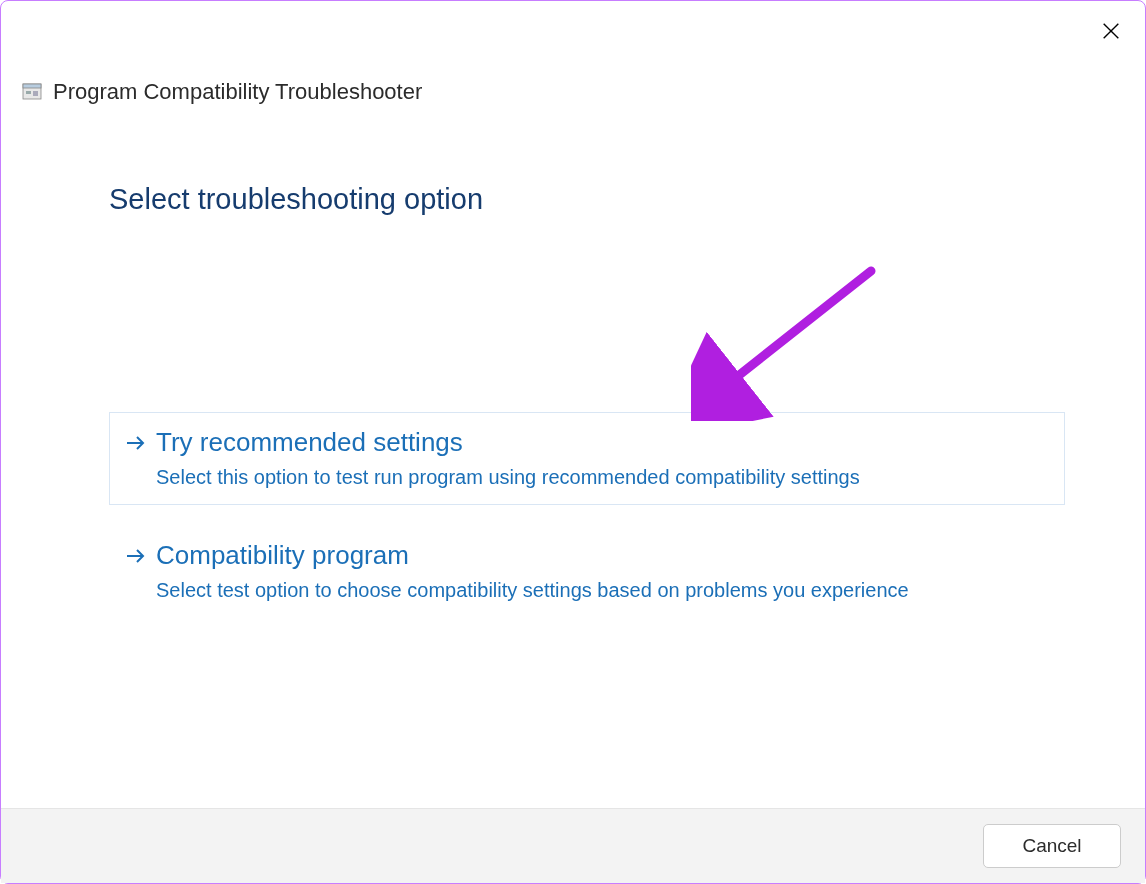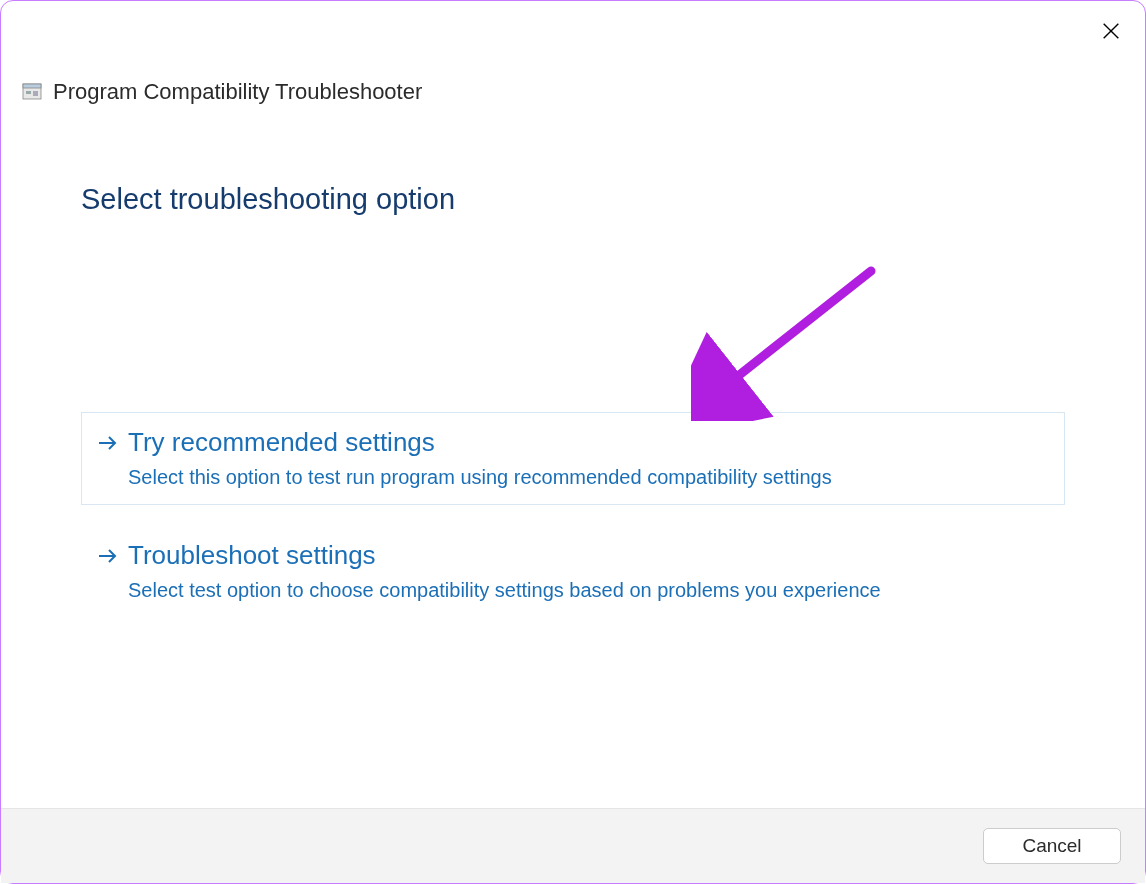--- a/index.html
+++ b/index.html
@@ -12,21 +12,21 @@
       background: #ffffff;
       width: 1146px;
       height: 884px;
       position: relative;
       overflow: hidden;
     }
     .window {
       width: 1146px;
       height: 884px;
       border: 1px solid #c77dff;
-      border-radius: 13px;
+      border-radius: 8px;
       position: relative;
       display: flex;
       flex-direction: column;
       background: #ffffff;
     }
     .close-button {
       position: absolute;
       top: 16px;
       right: 20px;
       width: 28px;
@@ -52,20 +52,21 @@
       flex-shrink: 0;
     }
     .window-title {
       font-size: 22px;
       color: #2b2b2b;
       font-weight: 400;
     }
     .content {
       flex: 1;
       padding: 0 80px;
+      margin-left: 28px;
     }
     .heading {
       font-size: 29px;
       color: #163C6E;
       font-weight: 400;
       margin-top: 78px;
     }
     .options {
       margin-top: 196px;
     }
@@ -108,21 +109,21 @@
       height: 75px;
       background: #f3f3f3;
       border-top: 1px solid #e5e5e5;
       display: flex;
       align-items: center;
       justify-content: flex-end;
       padding: 0 24px;
     }
     .cancel-button {
       min-width: 138px;
-      height: 36px;
+      height: 44px;
       background: #ffffff;
       border: 1px solid #cccccc;
       border-radius: 5px;
       font-size: 19px;
       color: #2b2b2b;
       cursor: pointer;
       font-family: inherit;
     }
     .annotation-arrow {
       position: absolute;
@@ -166,21 +167,21 @@
           <div class="option-desc">Select this option to test run program using recommended compatibility settings</div>
         </div>
       </div>
 
       <div class="option">
         <svg class="option-arrow" viewBox="0 0 24 24" fill="none" stroke="#1b6fb7" stroke-width="2">
           <line x1="3" y1="12" x2="19" y2="12"></line>
           <polyline points="13,6 19,12 13,18"></polyline>
         </svg>
         <div class="option-text">
-          <div class="option-title">Troubleshoot settings</div>
+          <div class="option-title">Compatibility program</div>
           <div class="option-desc">Select test option to choose compatibility settings based on problems you experience</div>
         </div>
       </div>
 
     </div>
   </div>
 
   <div class="footer">
     <button class="cancel-button">Cancel</button>
   </div>

